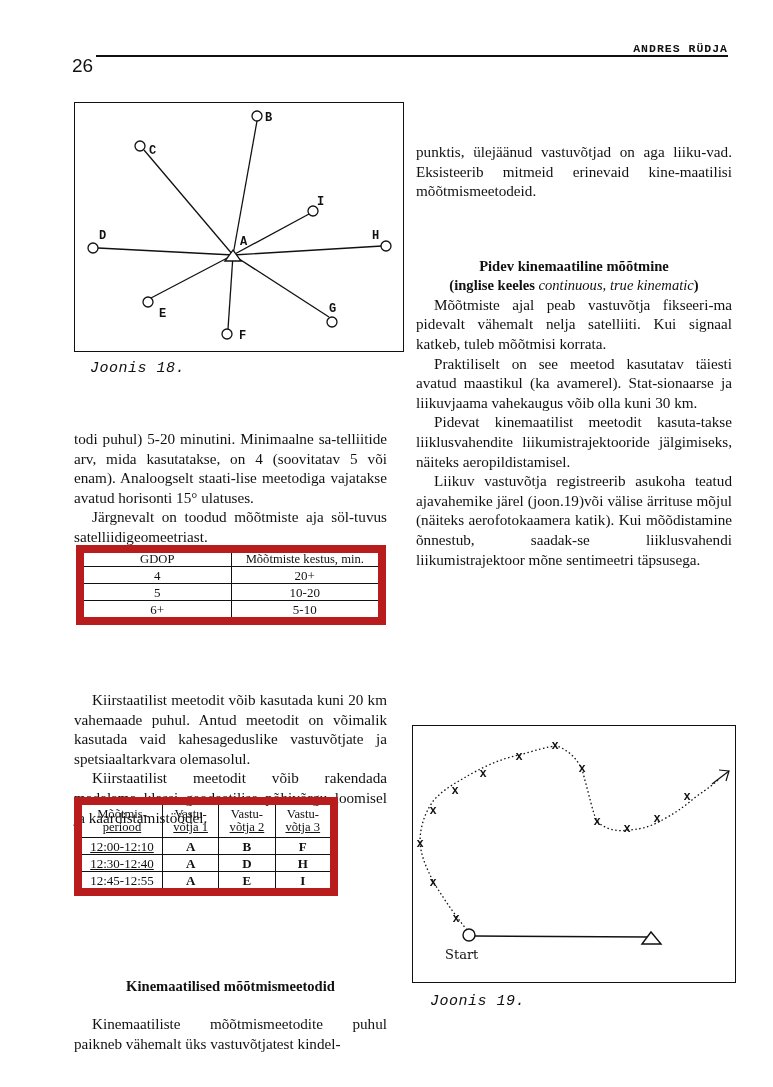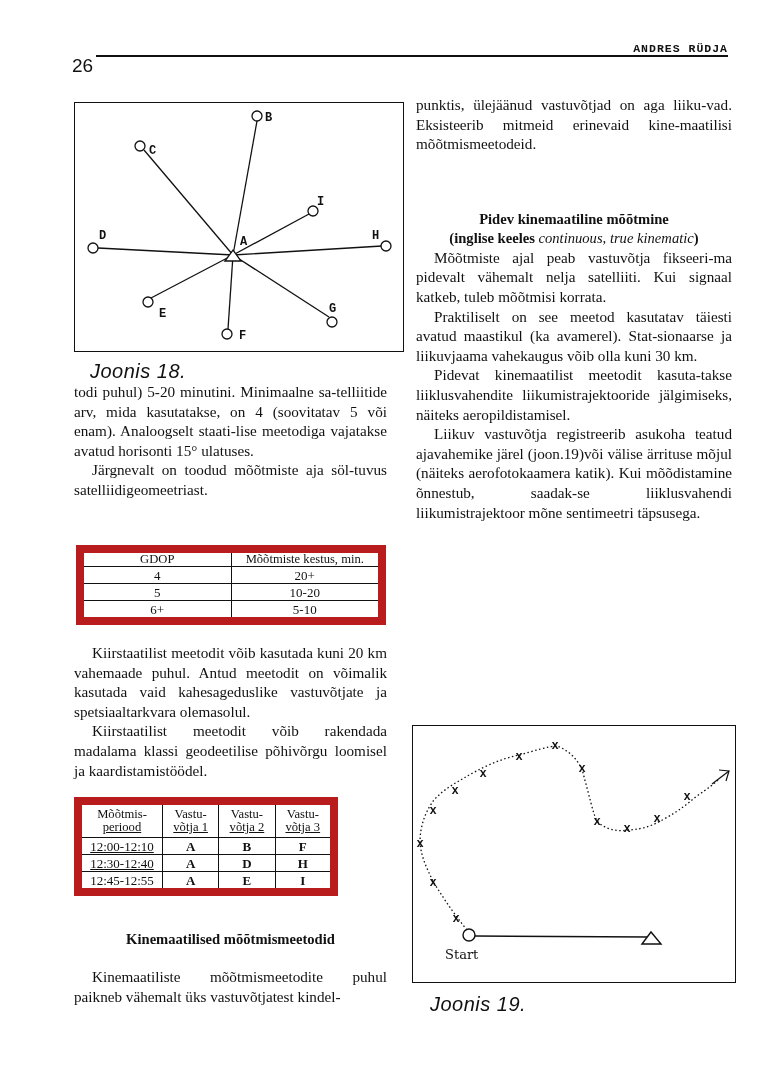--- a/index.html
+++ b/index.html
@@ -4,31 +4,31 @@
 <style>
   html, body { margin: 0; padding: 0; background: #ffffff; }
   body { width: 773px; height: 1087px; position: relative; overflow: hidden; color: #111; font-family: "Liberation Serif", "DejaVu Serif", serif; }
   .abs { position: absolute; }
   
   .page-num { left: 72px; top: 55px; font-size: 19px; font-family: Liberation Sans, sans-serif; }
   .header-rule { left: 96px; top: 55px; width: 632px; height: 0; border-top: 2px solid #111; }
   .running-head { right: 45px; top: 42px; font-family: "Liberation Mono", "DejaVu Sans Mono", monospace; font-weight: bold; font-size: 11.5px; letter-spacing: 1px; }
 
   
-  .col { position: absolute; font-size: 15.2px; line-height: 19.6px; text-align: justify; hyphens: manual; }
+  .col { position: absolute; font-size: 15.2px; line-height: 19.6px; text-align: justify; hyphens: manual; margin-top: 47px; }
   .col p { margin: 0; }
   .col p.indent { text-indent: 18px; }
   .col-left { left: 74px; width: 313px; }
   .col-right { left: 416px; width: 316px; }
   .heading { text-align: center; font-weight: bold; font-size: 14.6px; line-height: 19px; }
   .heading em { font-weight: normal; font-style: italic; }
 
   
   .fig-box { position: absolute; border: 1.6px solid #111; box-sizing: border-box; }
-  .fig-caption { position: absolute; font-family: Liberation Sans, sans-serif; font-style: italic; font-size: 20px; letter-spacing: 0.5px; }
+  .fig-caption { position: absolute; font-family: Liberation Mono, monospace; font-style: italic; font-size: 15px; letter-spacing: 0.5px; }
   svg text { font-family: "Liberation Mono", "DejaVu Sans Mono", monospace; font-weight: bold; }
 
   
   table.t { position: absolute; border-collapse: collapse; border: 8px solid #b91c1c; font-size: 13px; }
   table.t td, table.t th { border: 1px solid #111; text-align: center; padding: 0; font-weight: normal; }
   table.t th { font-size: 12.6px; line-height: 13px; }
   table.t td { height: 16px; line-height: 15px; }
   .u { text-decoration: underline; }
   .bold { font-weight: bold !important; }
 </style>

